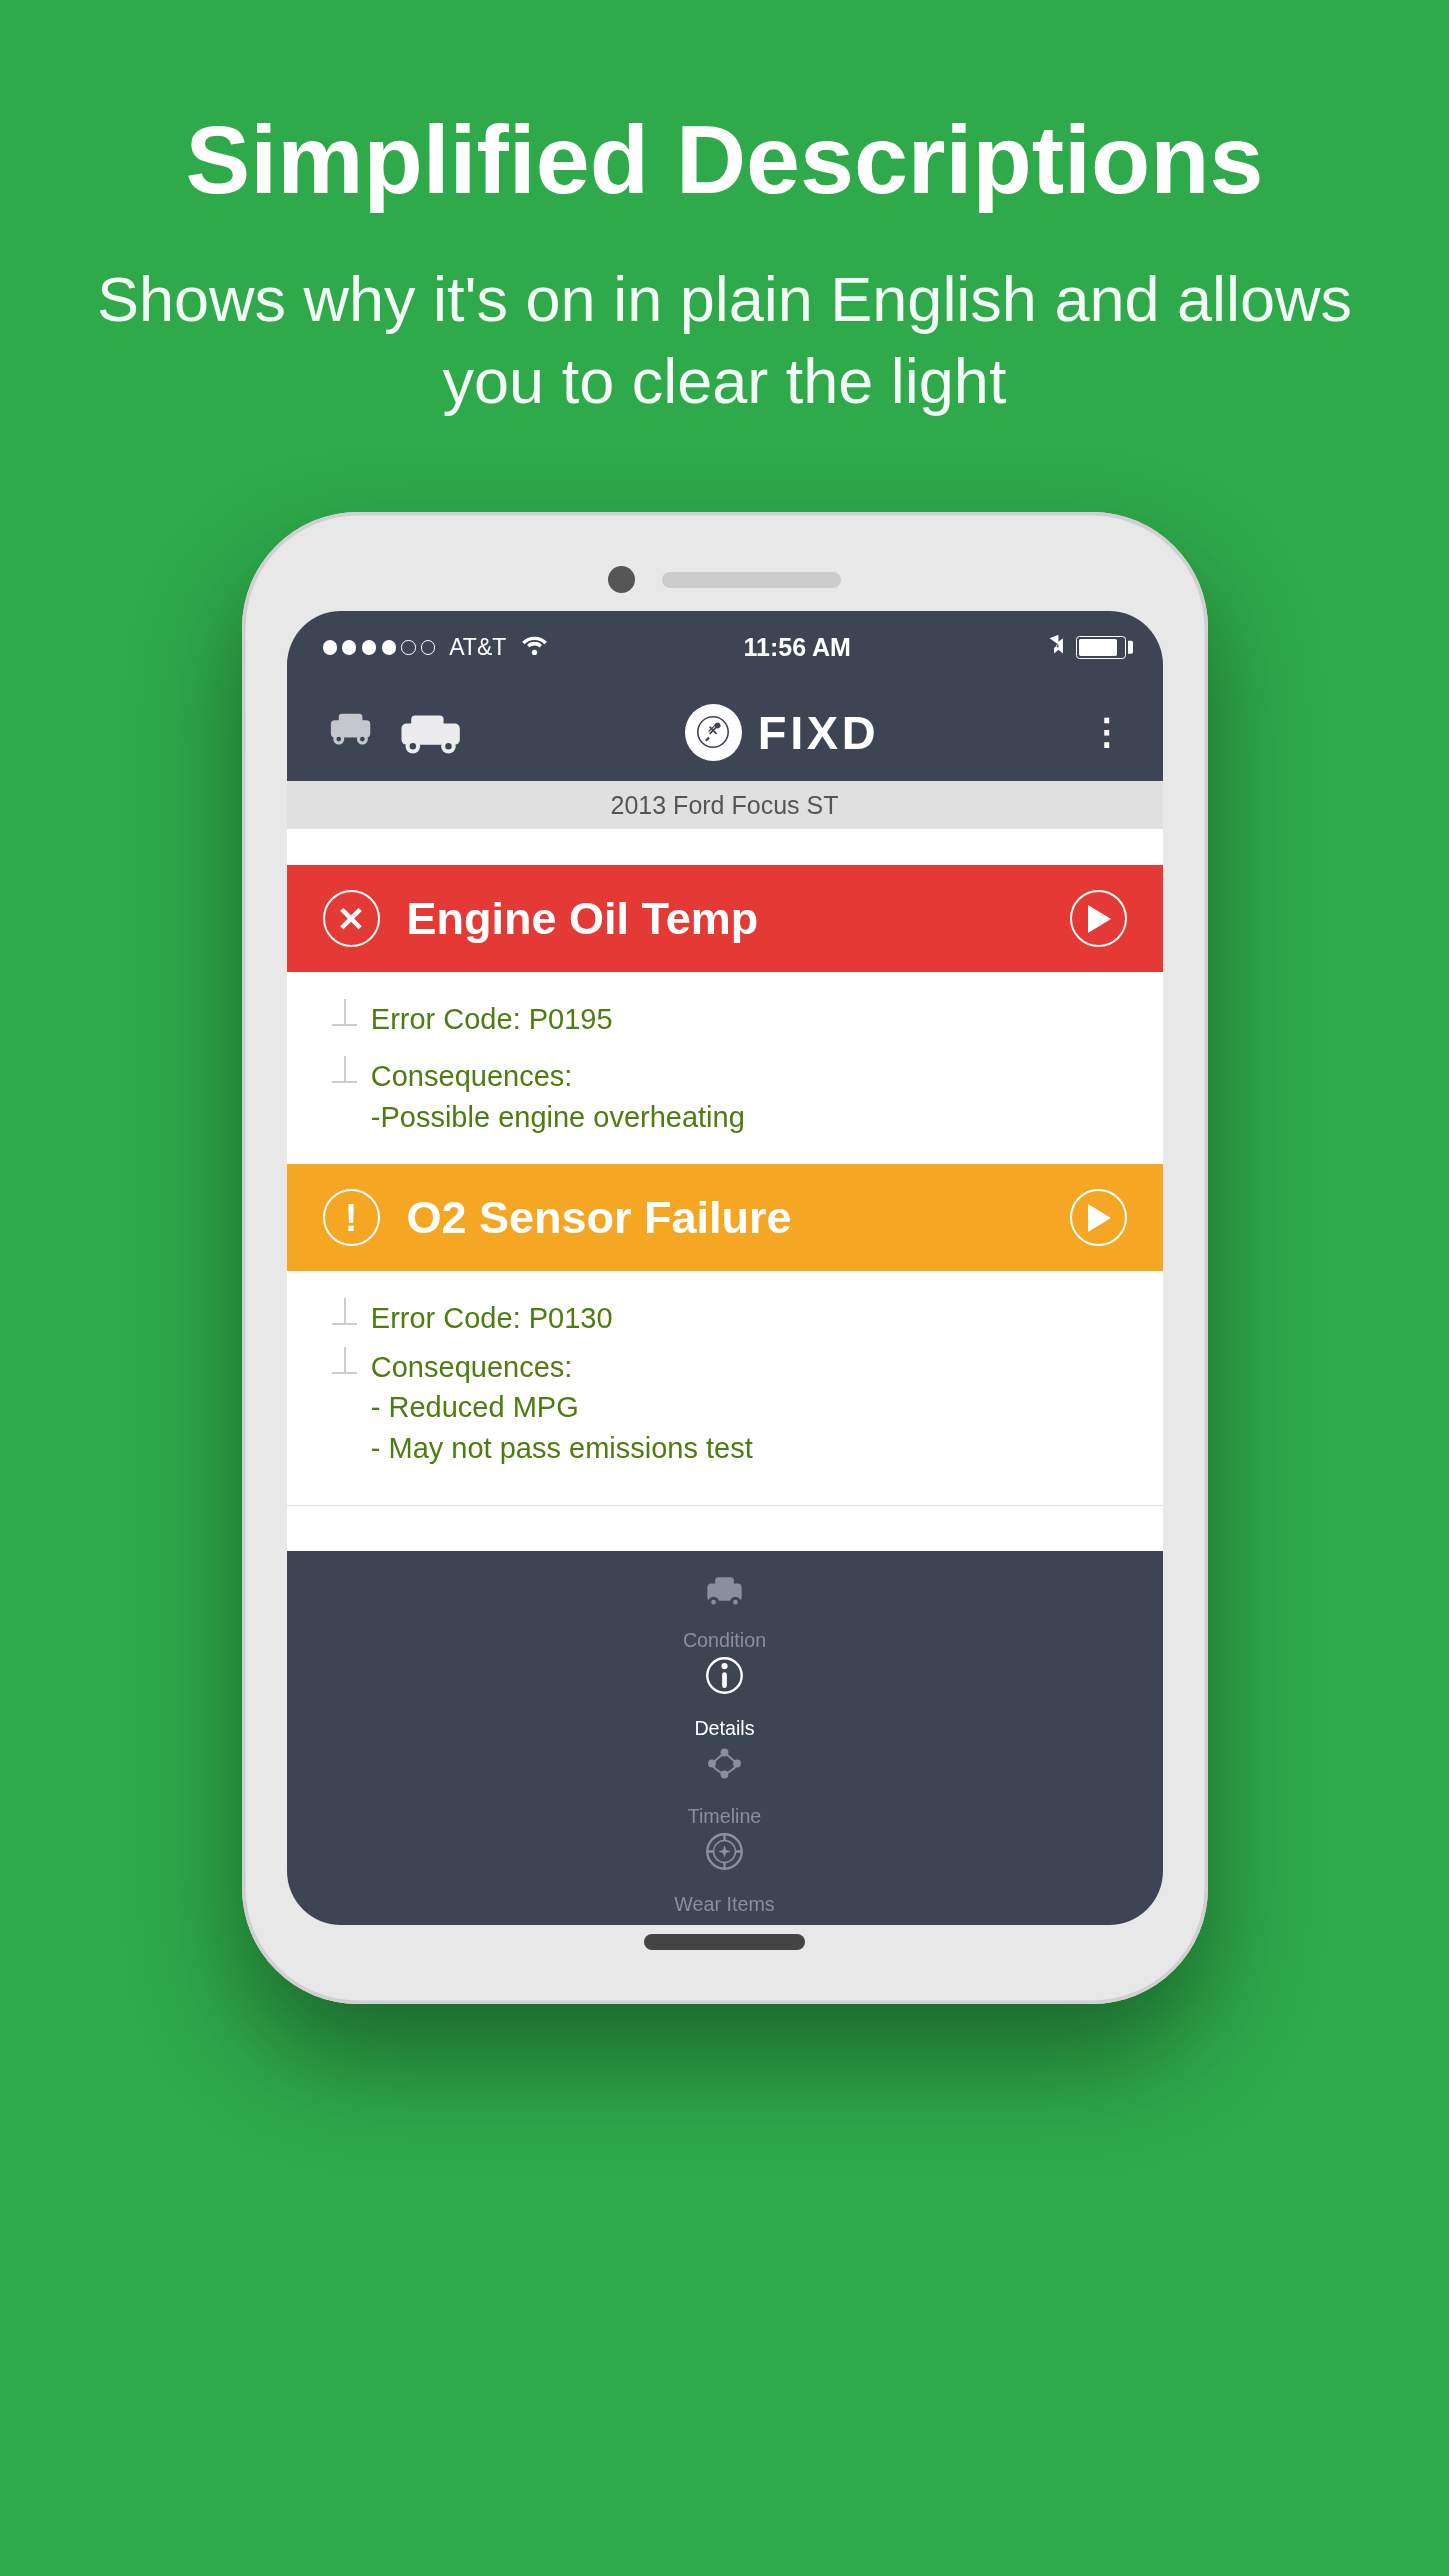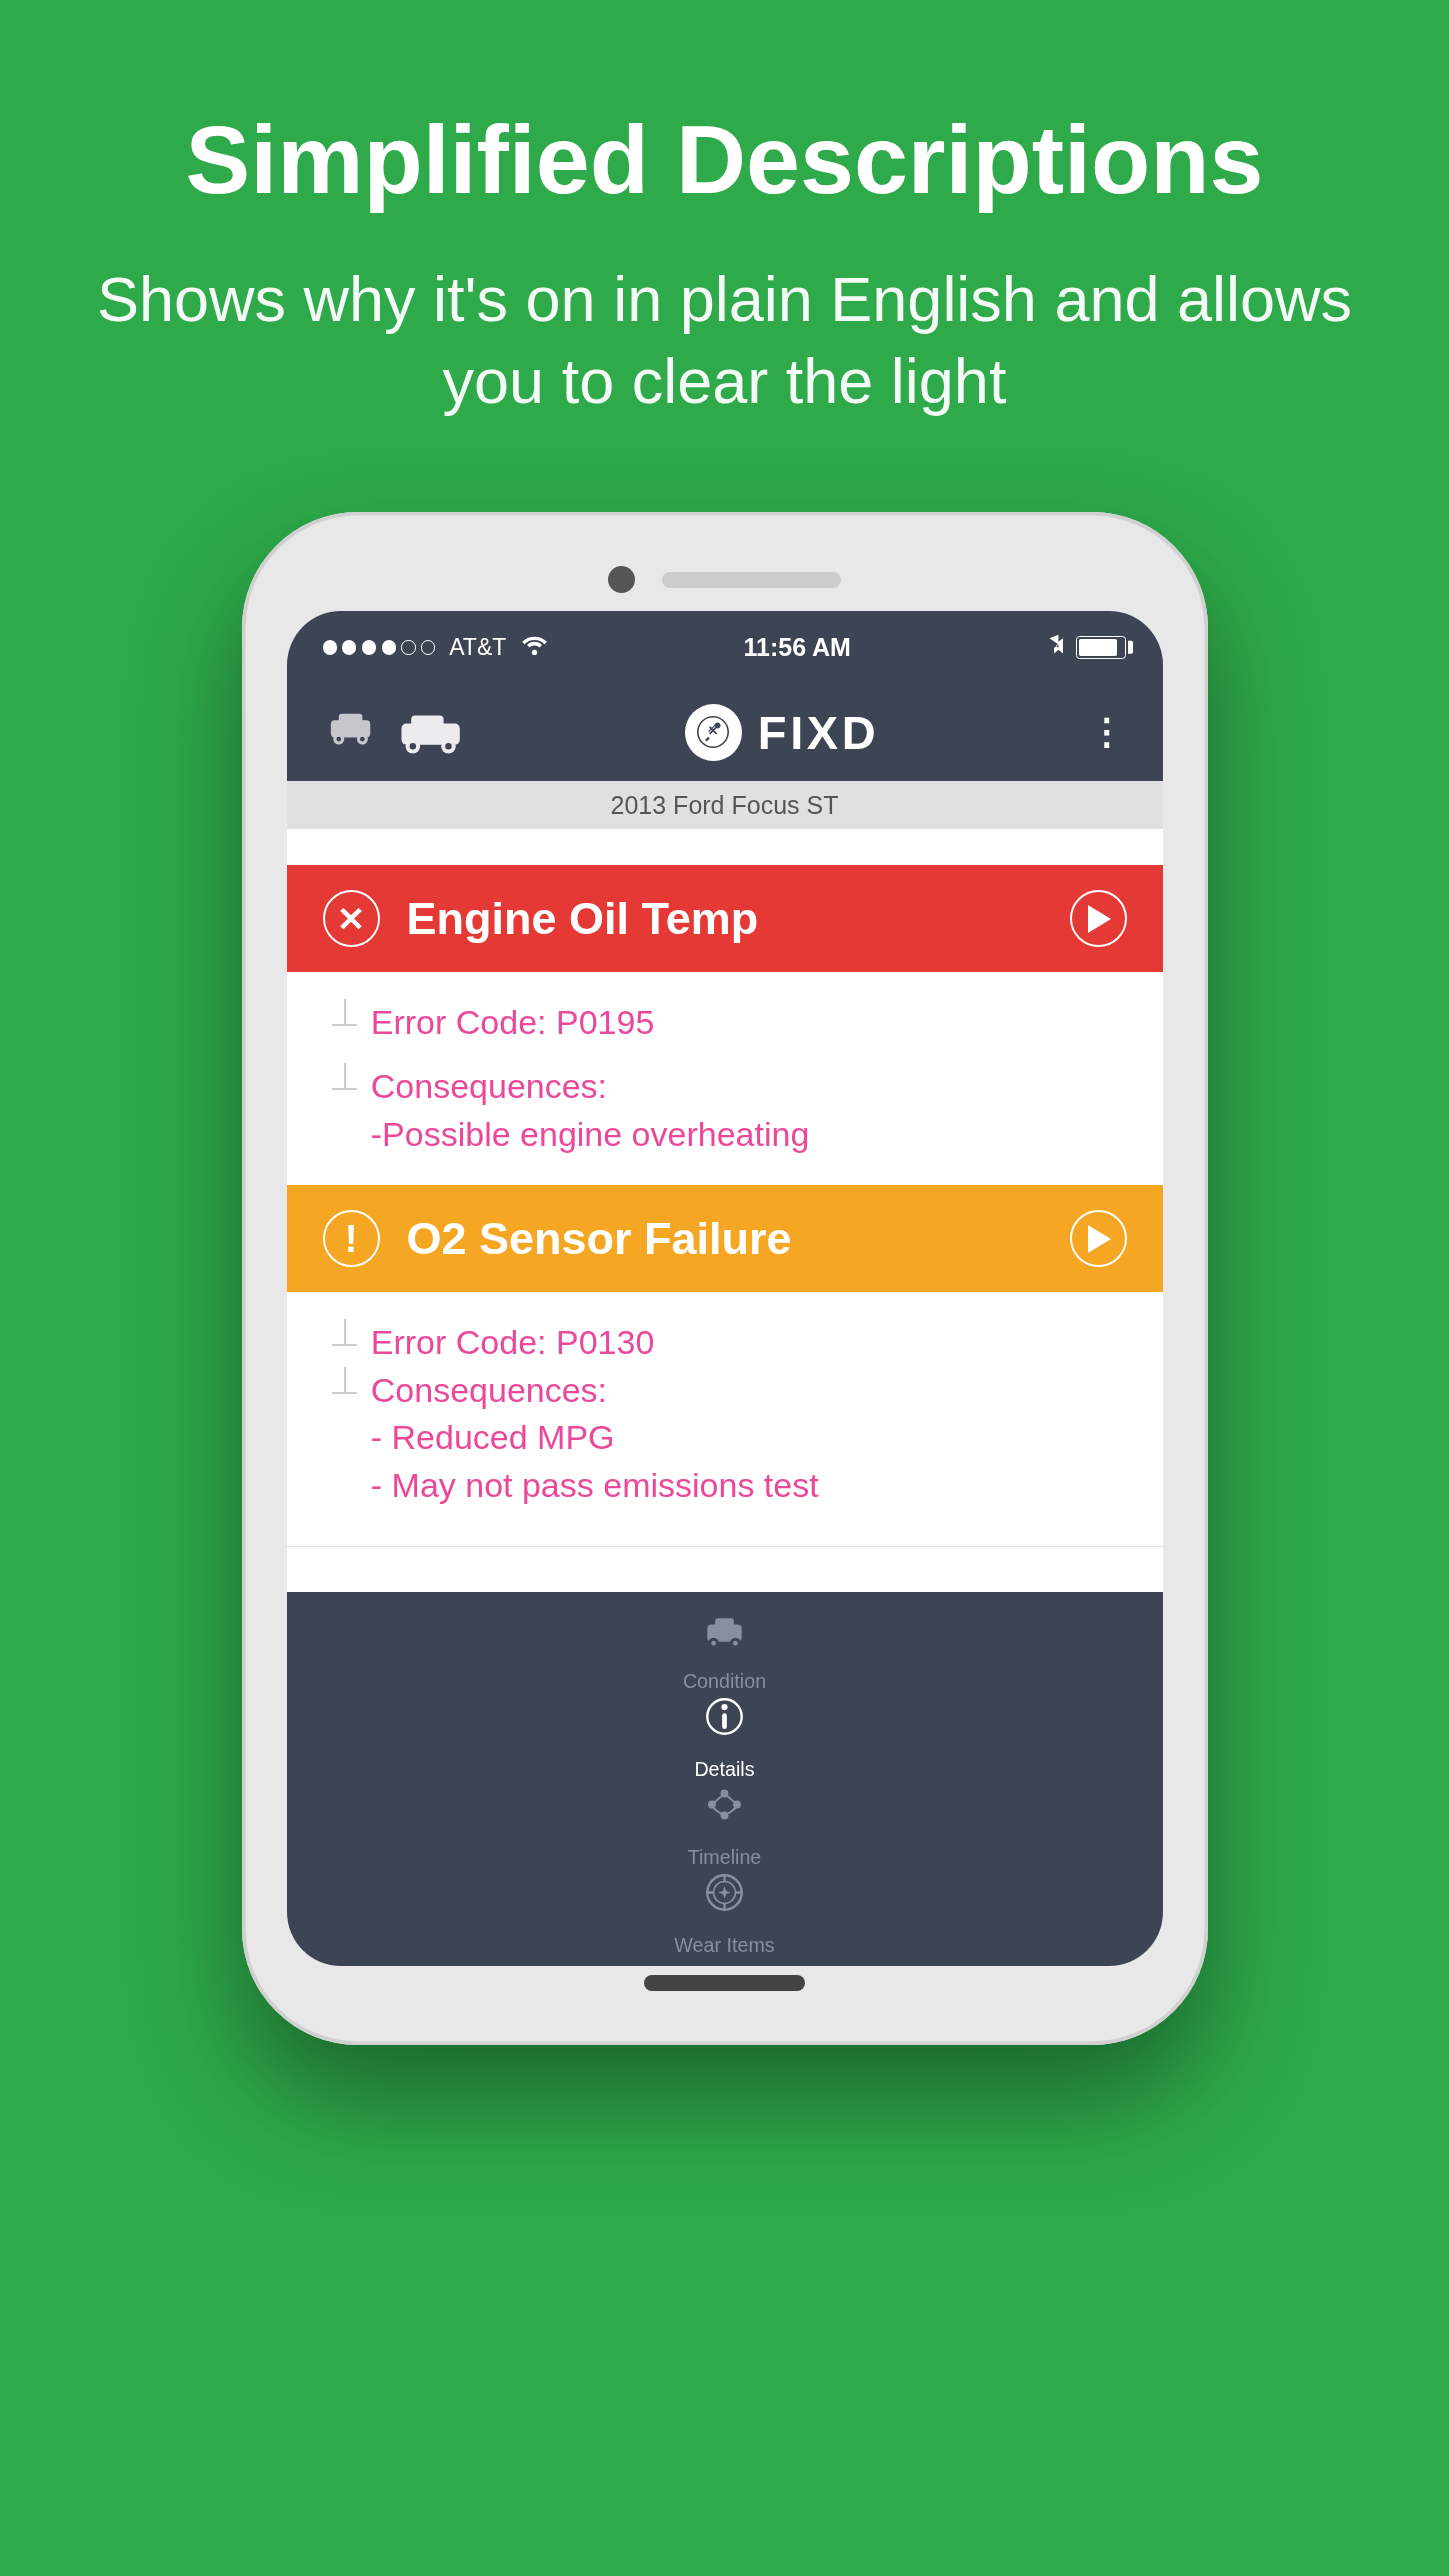--- a/index.html
+++ b/index.html
@@ -306,22 +306,22 @@
     .play-triangle {
       width: 0;
       height: 0;
       border-top: 14.3px solid transparent;
       border-bottom: 14.3px solid transparent;
       border-left: 23px solid white;
       margin-left: 3.6px;
     }
 
     .detail-text {
-      font-size: 34px;
-      color: #ec4899;
+      font-size: 29px;
+      color: #4d7c0f;
       line-height: 1.4;
     }
 
     .detail-block {
       padding: 18px 36px 18px 45px;
       background: white;
     }
 
     
     .separator {
@@ -511,21 +511,21 @@
           <div class="error-icon-circle">
             <span class="error-icon-exclaim">!</span>
           </div>
           <span class="error-title">O2 Sensor Failure</span>
           <div class="error-play">
             <div class="play-triangle"></div>
           </div>
         </div>
 
         <div class="detail-block">
-          <div style="display:flex; align-items:flex-start; margin-bottom:0;">
+          <div style="display:flex; align-items:flex-start; margin-bottom:8px;">
             <div style="display:flex; flex-direction:column; margin-right:14.3px; flex-shrink:0;">
               <div style="width:1.8px; height:25px; background:#ccc; margin-left:12.5px;"></div>
               <div style="width:25px; height:1.8px; background:#ccc;"></div>
             </div>
             <span class="detail-text"><span>Error Code:</span> <span>P0130</span></span>
           </div>
           <div style="display:flex; align-items:flex-start;">
             <div style="display:flex; flex-direction:column; margin-right:14.3px; flex-shrink:0;">
               <div style="width:1.8px; height:25px; background:#ccc; margin-left:12.5px;"></div>
               <div style="width:25px; height:1.8px; background:#ccc;"></div>

